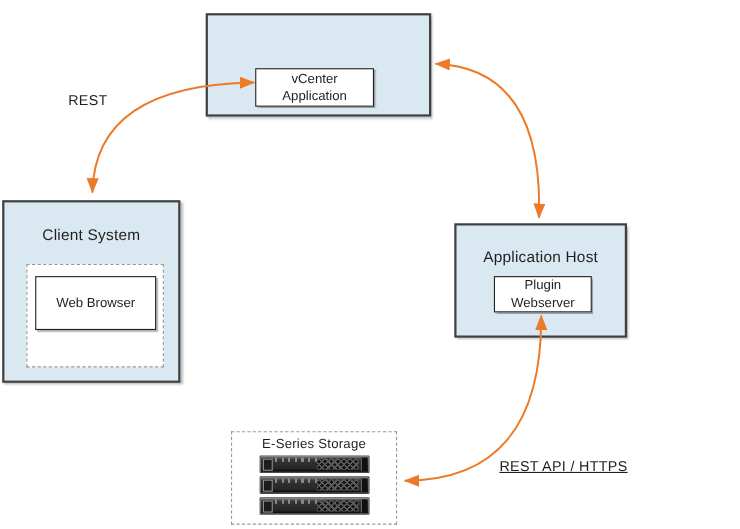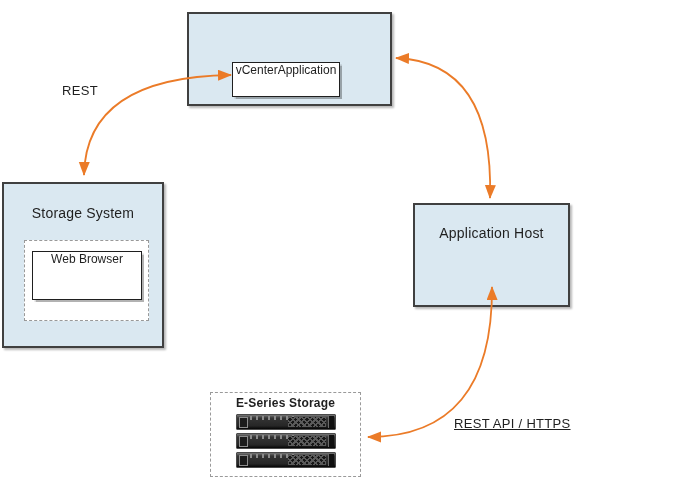--- a/index.html
+++ b/index.html
@@ -23,51 +23,51 @@
   .inner-box{
     position:absolute;
     background:#ffffff;
     border:1.5px solid #1f1f1f;
     box-shadow:1.5px 1.5px 1px rgba(0,0,0,0.3);
     box-sizing:border-box;
     text-align:center;
     font-size:12px;
     line-height:15.5px;
     color:#1f1f1f;
-    display:flex;justify-content:center;
+    display:flex;flex-direction:column;justify-content:center;
   }
   .dashed-wrap{
     position:absolute;
     background:#ffffff;
     border:1px dashed #999999;
     box-sizing:border-box;
   }
 
   
   #vcenter-node{left:187px;top:12px;width:205px;height:94px;}
   #vcenter-node .node-title{margin-top:16px;}
   #vcenter-inner{left:43px;top:48px;width:108px;height:35px;}
 
   
   #client-node{left:2px;top:182px;width:162px;height:166px;}
   #client-node .node-title{margin-top:21px;}
-  #client-dashed{left:20px;top:56px;width:125px;height:81px;}
+  #client-dashed{left:20px;top:56px;width:125px;height:94px;}
   #browser-inner{left:7px;top:10px;width:110px;height:49px;}
 
   
   #apphost-node{left:413px;top:203px;width:157px;height:104px;}
   #apphost-node .node-title{margin-top:20px;}
   #apphost-inner{left:34px;top:46px;width:89px;height:33px;}
 
   
   #storage-node{
     position:absolute;left:210px;top:392px;width:151px;height:85px;
     background:#ffffff;border:1px dashed #9a9a9a;box-sizing:border-box;
   }
-  #storage-node .node-title{font-size:12px;margin-top:3px;font-weight:bold;}
+  #storage-node .node-title{font-size:12px;margin-top:3px;}
   #rack-stack{position:absolute;left:25px;top:21px;width:100px;}
   .rack{
     position:relative;height:16px;margin-bottom:3px;border-radius:1px;
     background:linear-gradient(#787878,#343434 22%,#262626 78%,#050505);
     border:1px solid #4a4a4a;box-sizing:border-box;
   }
   .rack::before{ 
     content:"";position:absolute;left:2px;top:2px;width:7px;height:9px;
     background:#1c1c1c;border:1px solid #8d8d8d;
   }
@@ -109,30 +109,34 @@
 <div id="canvas">
 
   <div class="node" id="vcenter-node">
     <div class="inner-box" id="vcenter-inner">
       <span>vCenter</span>
       <span>Application</span>
     </div>
   </div>
 
   <div class="node" id="client-node">
-    <div class="node-title">Storage System</div>
+    <div class="node-title">Client System</div>
     <div class="dashed-wrap" id="client-dashed">
       <div class="inner-box" id="browser-inner">
         <span>Web Browser</span>
       </div>
     </div>
   </div>
 
   <div class="node" id="apphost-node">
     <div class="node-title">Application Host</div>
+    <div class="inner-box" id="apphost-inner">
+      <span>Plugin</span>
+      <span>Webserver</span>
+    </div>
   </div>
 
   <div id="storage-node">
     <div class="node-title">E-Series Storage</div>
     <div id="rack-stack">
       <div class="rack">
         <div class="ticks"></div>
         <div class="vent"></div>
       </div>
       <div class="rack">

